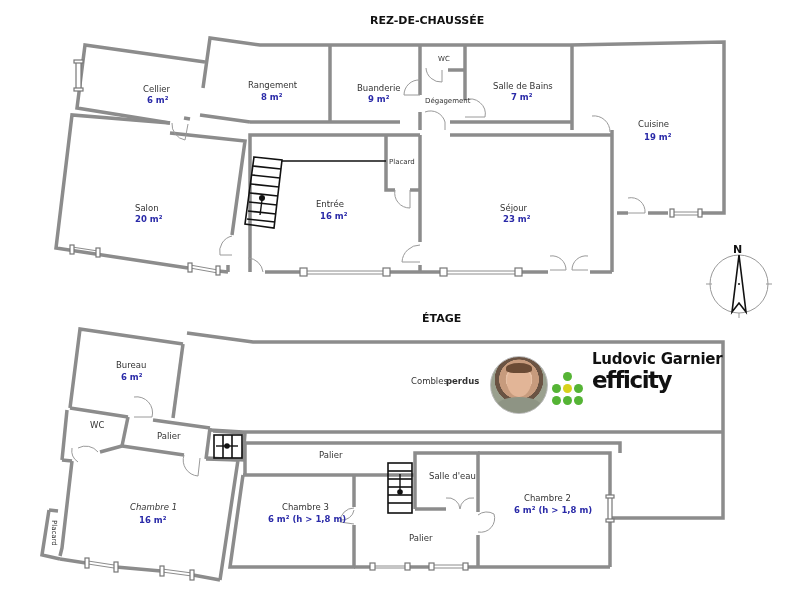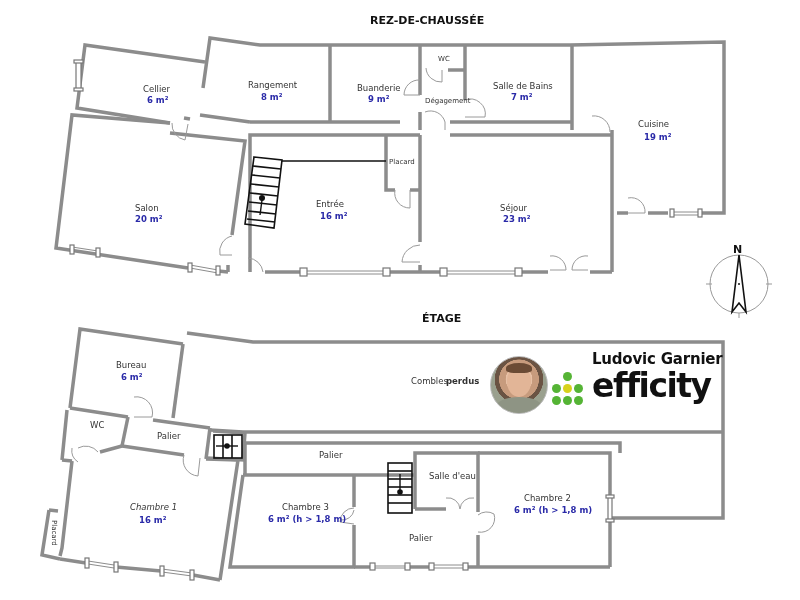--- a/index.html
+++ b/index.html
@@ -10,21 +10,21 @@
     .door { fill: none; stroke: #9a9a9a; stroke-width: 1; }
     .stair { fill: none; stroke: #111; stroke-width: 1.6; }
     .win { fill: #fff; stroke: #777; stroke-width: 1.2; }
     .rail { fill: none; stroke: #111; stroke-width: 1.4; }
     .title { font-family: "DejaVu Sans", sans-serif; font-weight: bold; font-size: 11px; fill: #111; }
     .room { font-family: "DejaVu Sans", sans-serif; font-size: 8.5px; fill: #333; }
     .area { font-family: "DejaVu Sans", sans-serif; font-size: 8.5px; fill: #2a2aa8; font-weight: bold; }
     .small { font-family: "DejaVu Sans", sans-serif; font-size: 7px; fill: #333; }
     .bold { font-weight: bold; }
     .agent-name { position: absolute; left: 592px; top: 350px; font-family: "DejaVu Sans", sans-serif; font-weight: bold; font-size: 15px; color: #111; letter-spacing: -0.2px; }
-    .brand { position: absolute; left: 592px; top: 369px; font-family: "DejaVu Sans", sans-serif; font-weight: bold; font-size: 33px; color: #111; letter-spacing: -1.5px; line-height: 1; }
+    .brand { position: absolute; left: 592px; top: 369px; font-family: "DejaVu Sans", sans-serif; font-weight: bold; font-size: 23px; color: #111; letter-spacing: -1.5px; line-height: 1; }
     .dots { position: absolute; left: 550px; top: 372px; width: 36px; height: 36px; }
     .dot { position: absolute; width: 9px; height: 9px; border-radius: 50%; background: #55b435; }
     .dot.y { background: #d8d21c; }
     .avatar { position: absolute; left: 490px; top: 356px; width: 56px; height: 56px; border-radius: 50%; border: 1px solid #bbb; background: radial-gradient(circle at 50% 40%, #e8c1a6 0 30%, #c79b7d 31% 45%, #6a5343 46% 55%, #9aa08e 56% 100%); overflow: hidden; }
     .avatar .face { position: absolute; left: 16px; top: 10px; width: 24px; height: 30px; border-radius: 45% 45% 50% 50%; background: #e2b597; }
     .avatar .hair { position: absolute; left: 15px; top: 6px; width: 26px; height: 10px; border-radius: 50% 50% 30% 30%; background: #6b4b35; }
     .avatar .shirt { position: absolute; left: 4px; top: 40px; width: 48px; height: 22px; border-radius: 50% 50% 0 0; background: #8e9484; }
   </style>
 </head>
 <body>

